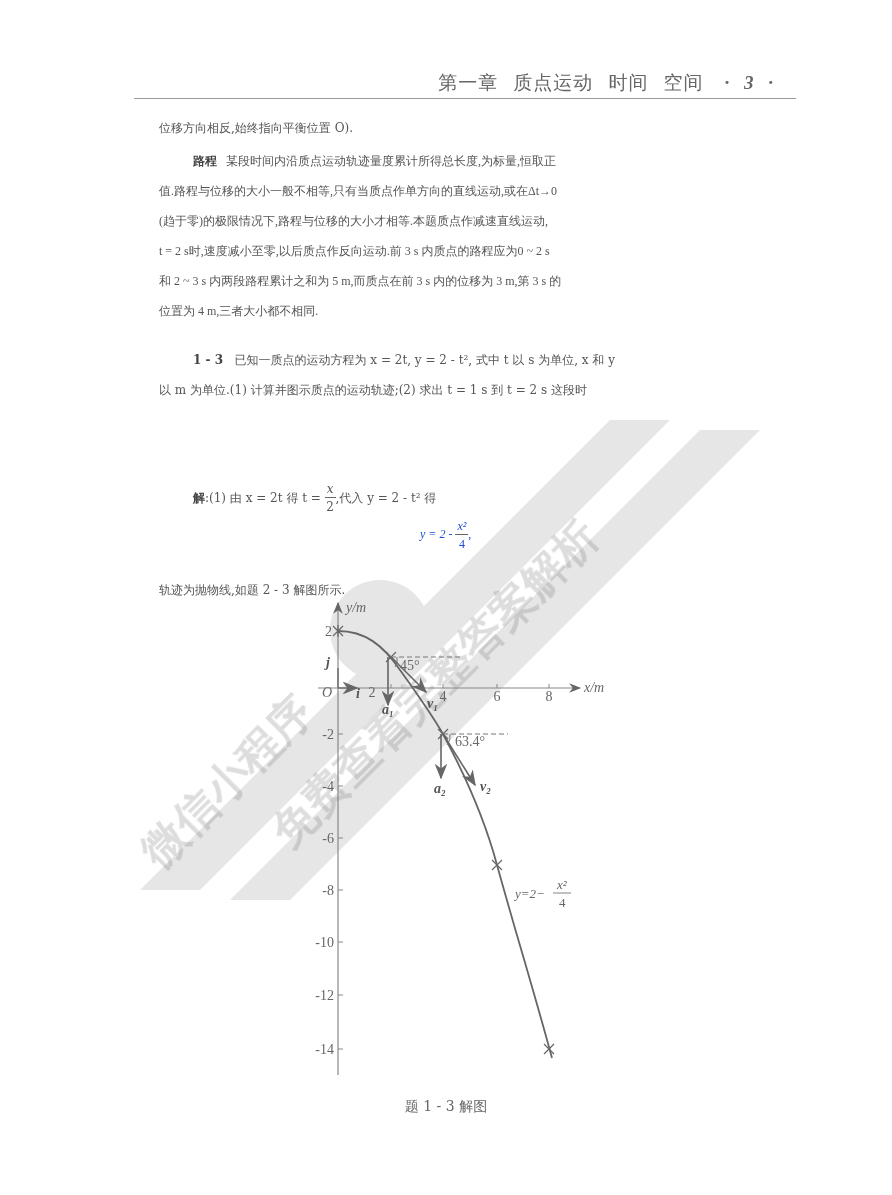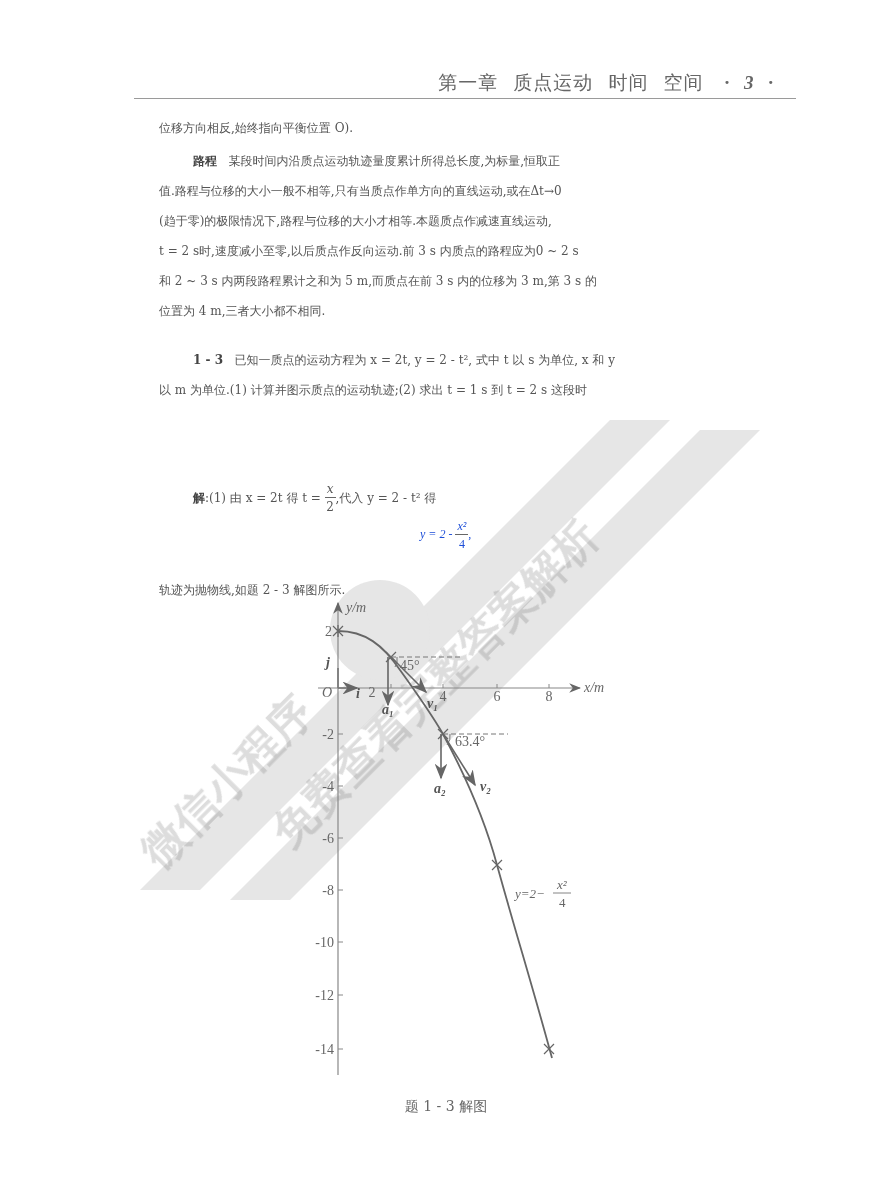--- a/index.html
+++ b/index.html
@@ -31,21 +31,21 @@
     <span>时间</span>
     <span>空间</span>
     <span class="page-num">· 3 ·</span>
   </div>
 </div>
 
 <div class="para" style="top:113px;">
   <span class="line">位移方向相反,始终指向平衡位置 O).</span>
 </div>
 
-<div class="para" style="top:146px;">
+<div class="para" style="top:146px;font-family:Liberation Serif, serif;">
   <span class="line indent"><span class="bold">路程</span>&nbsp;&nbsp;&nbsp;<span>某段时间内沿质点运动轨迹量度累计所得总长度,为标量,恒取正</span></span>
   <span class="line">值.路程与位移的大小一般不相等,只有当质点作单方向的直线运动,或在Δt→0</span>
   <span class="line">(趋于零)的极限情况下,路程与位移的大小才相等.本题质点作减速直线运动,</span>
   <span class="line">t = 2 s时,速度减小至零,以后质点作反向运动.前 3 s 内质点的路程应为0 ~ 2 s</span>
   <span class="line">和 2 ~ 3 s 内两段路程累计之和为 5 m,而质点在前 3 s 内的位移为 3 m,第 3 s 的</span>
   <span class="line">位置为 4 m,三者大小都不相同.</span>
 </div>
 
 <div class="para" style="top:345px;">
   <span class="line indent"><span class="bold">1 - 3</span>&nbsp;&nbsp;&nbsp;<span>已知一质点的运动方程为 x = 2t, y = 2 - t², 式中 t 以 s 为单位, x 和 y</span></span>

